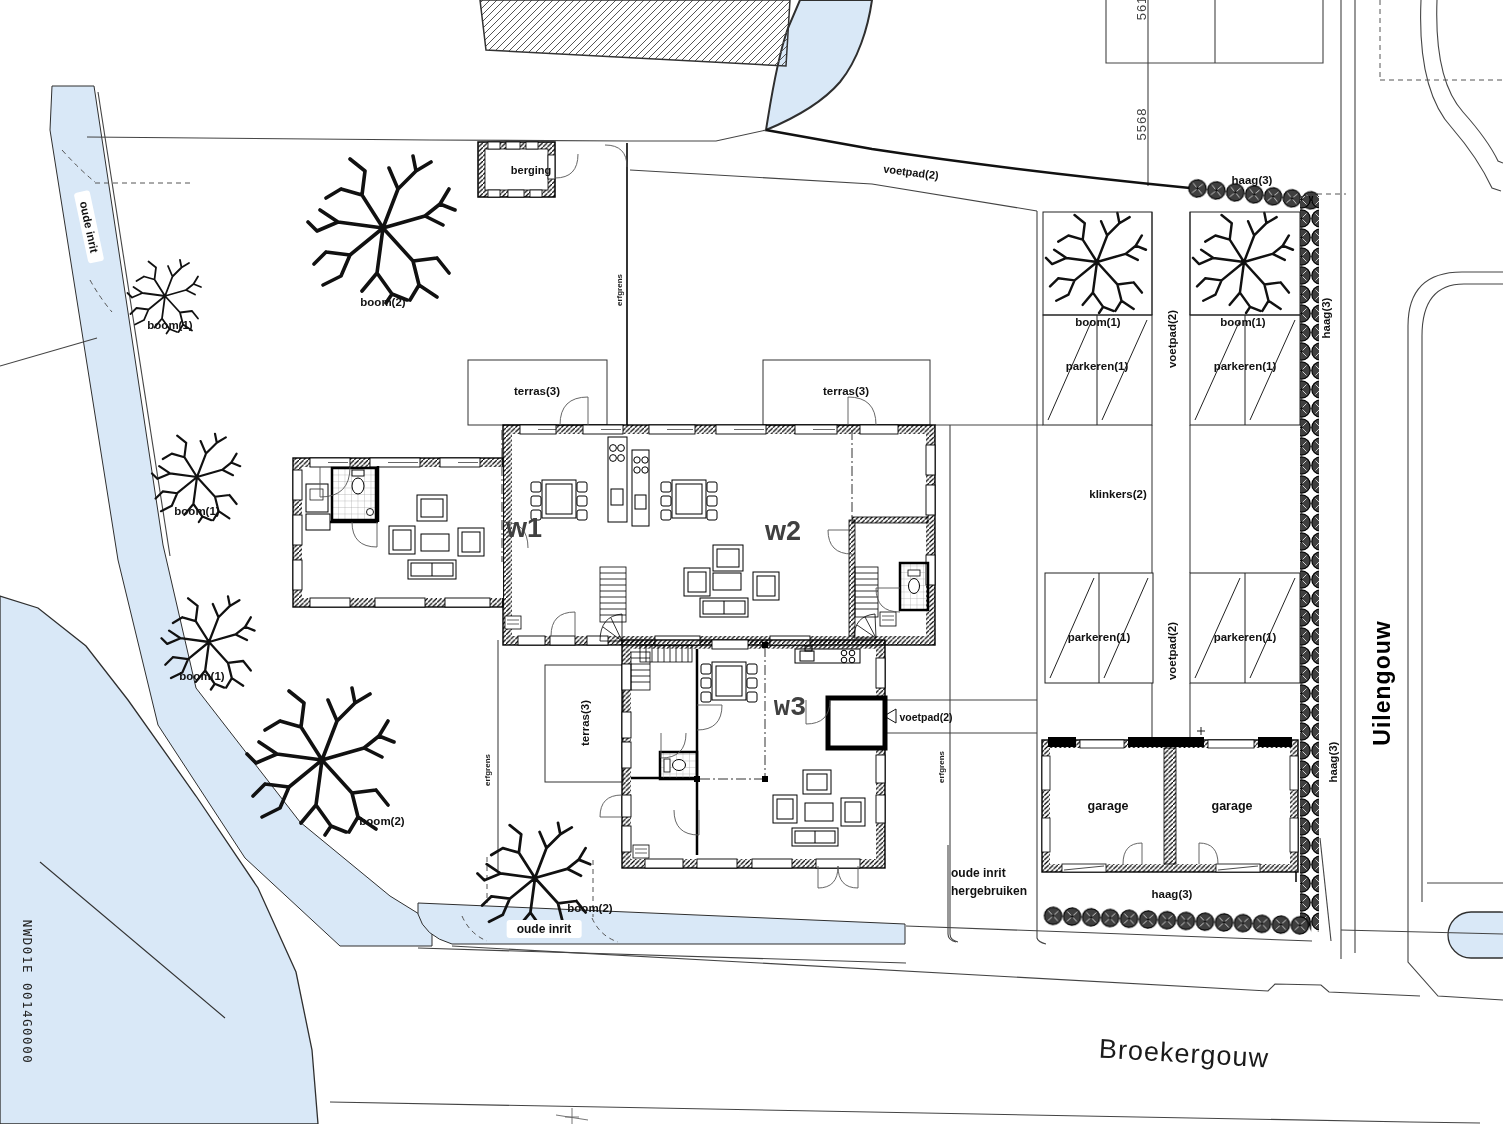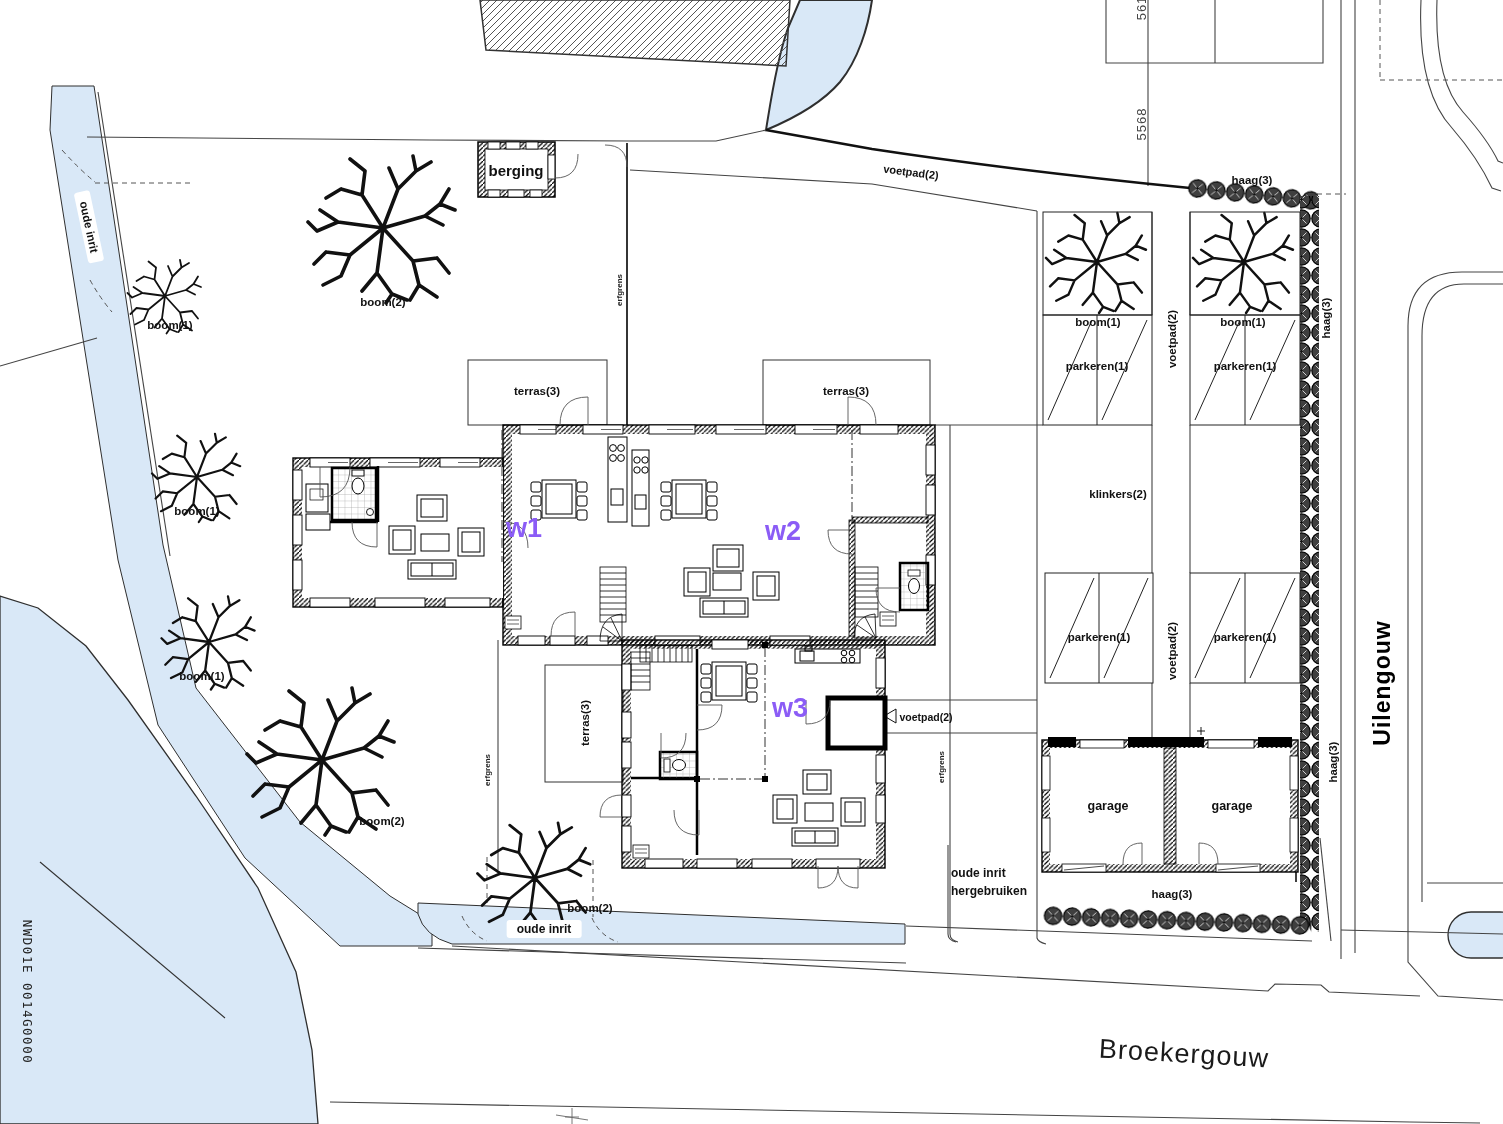--- a/index.html
+++ b/index.html
@@ -4,21 +4,21 @@
 <style>
   html,body{margin:0;padding:0;background:#fff;}
   #plan{position:relative;width:1503px;height:1124px;background:#ffffff;overflow:hidden;
         font-family:"Liberation Sans",sans-serif;}
   #plan svg{position:absolute;left:0;top:0;}
   .lbl{position:absolute;font:bold 11.5px "Liberation Sans",sans-serif;color:#111;
        white-space:nowrap;transform:translate(-50%,-50%);z-index:5;}
   .r90{transform:translate(-50%,-50%) rotate(-90deg);}
   .r90cw{transform:translate(-50%,-50%) rotate(90deg);}
   .tiny{font-size:8px;font-weight:bold;color:#222;}
-  .house{font-size:27px;font-weight:bold;color:#8b5cf6;}
+  .house{font-size:27px;font-weight:bold;color:#404040;}
   .boxed{background:#fff;padding:2px 10px;border-radius:3px;}
   .num{font-weight:normal;font-size:13px;color:#444;letter-spacing:1px;}
   .street-v{font-size:23px;font-weight:bold;color:#000;letter-spacing:1px;}
   .street-h{font-size:27px;font-weight:normal;color:#1a1a1a;letter-spacing:1px;
             transform:translate(-50%,-50%) rotate(3.3deg);}
   .mono{font-family:"DejaVu Sans Mono",monospace;font-weight:normal;font-size:12.5px;
         letter-spacing:1.5px;color:#222;}
   .two-line{transform:none;line-height:1.5;}
 </style>
 </head>
@@ -424,21 +424,21 @@
 
   <div class="lbl" style="left:170px;top:325px;">boom(1)</div>
   <div class="lbl" style="left:383px;top:302px;">boom(2)</div>
   <div class="lbl" style="left:197px;top:511px;">boom(1)</div>
   <div class="lbl" style="left:202px;top:676px;">boom(1)</div>
   <div class="lbl" style="left:382px;top:821px;">boom(2)</div>
   <div class="lbl" style="left:590px;top:908px;">boom(2)</div>
   <div class="lbl" style="left:1098px;top:322px;">boom(1)</div>
   <div class="lbl" style="left:1243px;top:322px;">boom(1)</div>
 
-  <div class="lbl" style="left:516px;top:170px;font-size:15px;">berging</div>
+  <div class="lbl" style="left:531px;top:170px;font-size:11px;">berging</div>
 
   <div class="lbl" style="left:911px;top:172px;font-size:11px;transform:translate(-50%,-50%) rotate(7deg);">voetpad(2)</div>
 
   <div class="lbl" style="left:1252px;top:180px;">haag(3)</div>
   <div class="lbl r90" style="left:1326px;top:318px;">haag(3)</div>
   <div class="lbl r90" style="left:1333px;top:762px;">haag(3)</div>
   <div class="lbl" style="left:1172px;top:894px;">haag(3)</div>
 
   <div class="lbl num r90" style="left:1141px;top:8px;transform:translate(-50%,-50%) rotate(-90deg);">561</div>
   <div class="lbl num r90" style="left:1141px;top:124px;transform:translate(-50%,-50%) rotate(-90deg);">5568</div>
@@ -456,21 +456,21 @@
   <div class="lbl" style="left:537px;top:391px;">terras(3)</div>
   <div class="lbl" style="left:846px;top:391px;">terras(3)</div>
   <div class="lbl r90" style="left:585px;top:723px;">terras(3)</div>
 
   <div class="lbl tiny r90" style="left:619px;top:290px;">erfgrens</div>
   <div class="lbl tiny r90" style="left:487px;top:770px;">erfgrens</div>
   <div class="lbl tiny r90" style="left:941px;top:767px;">erfgrens</div>
 
   <div class="lbl house" style="left:524px;top:528px;">w1</div>
   <div class="lbl house" style="left:783px;top:531px;">w2</div>
-  <div class="lbl house" style="left:790px;top:708px;">w3</div>
+  <div class="lbl house" style="left:790px;top:708px;font-family:Liberation Mono, monospace;">w3</div>
 
   <div class="lbl" style="left:926px;top:717px;font-size:10.5px;">voetpad(2)</div>
 
   <div class="lbl" style="left:1108px;top:806px;font-size:12.5px;">garage</div>
   <div class="lbl" style="left:1232px;top:806px;font-size:12.5px;">garage</div>
 
   <div class="lbl two-line" style="left:951px;top:864px;font-size:12px;">
     <span style="display:block;">oude inrit</span>
     <span style="display:block;">hergebruiken</span>
   </div>

